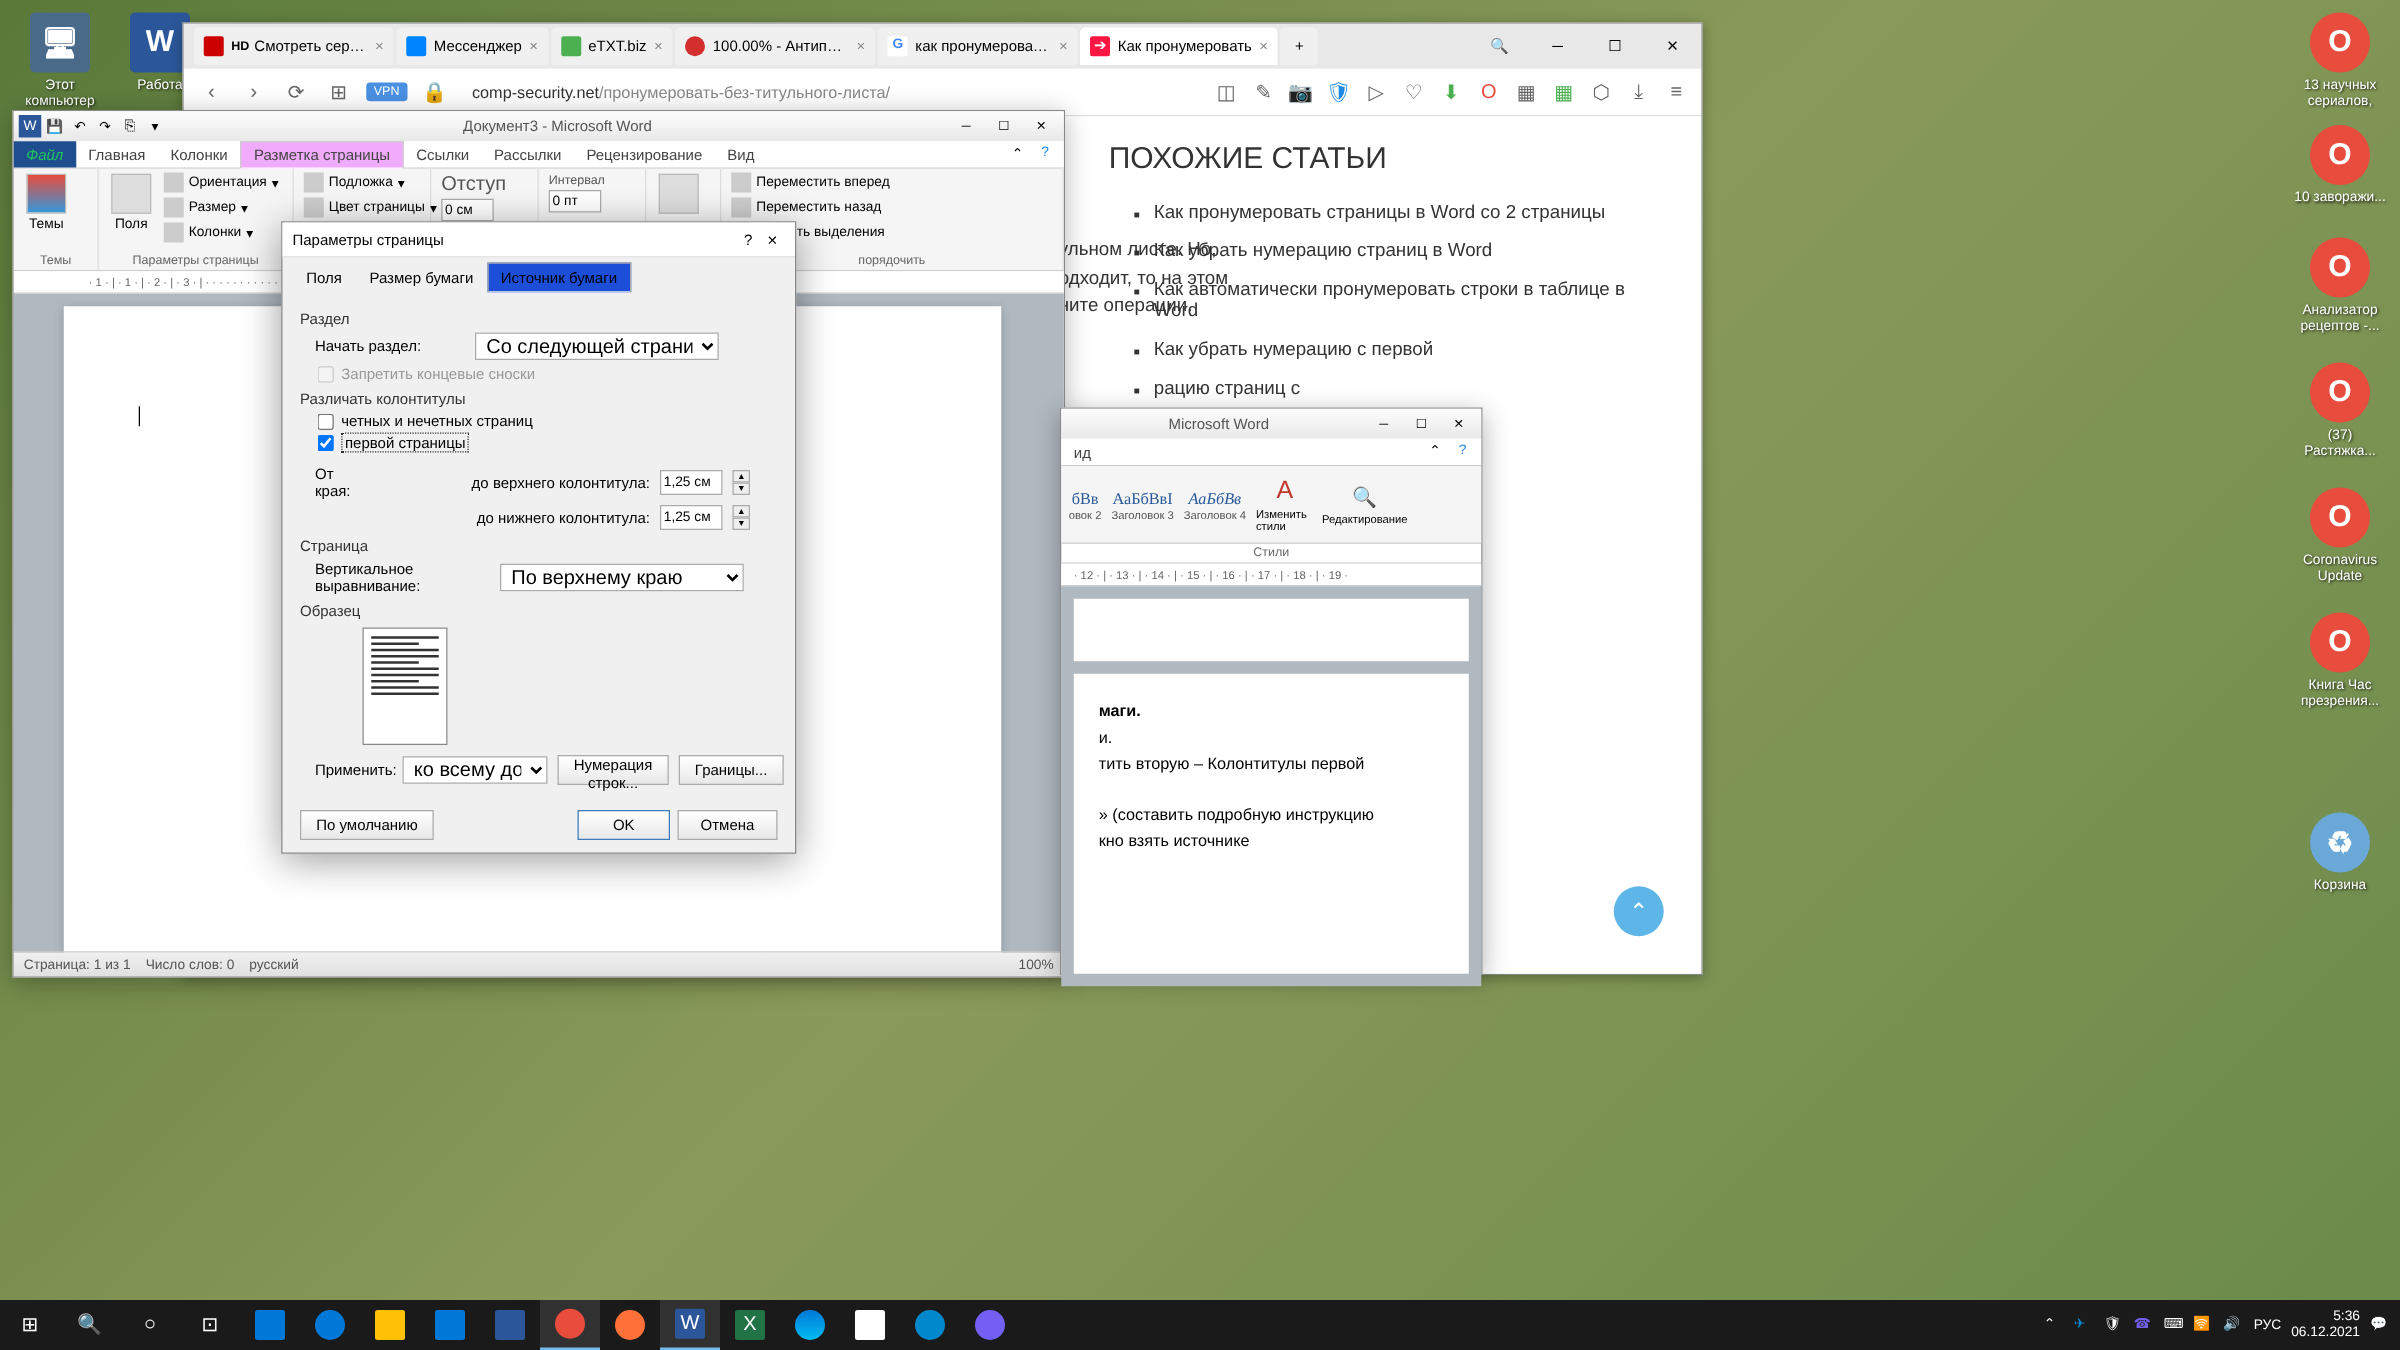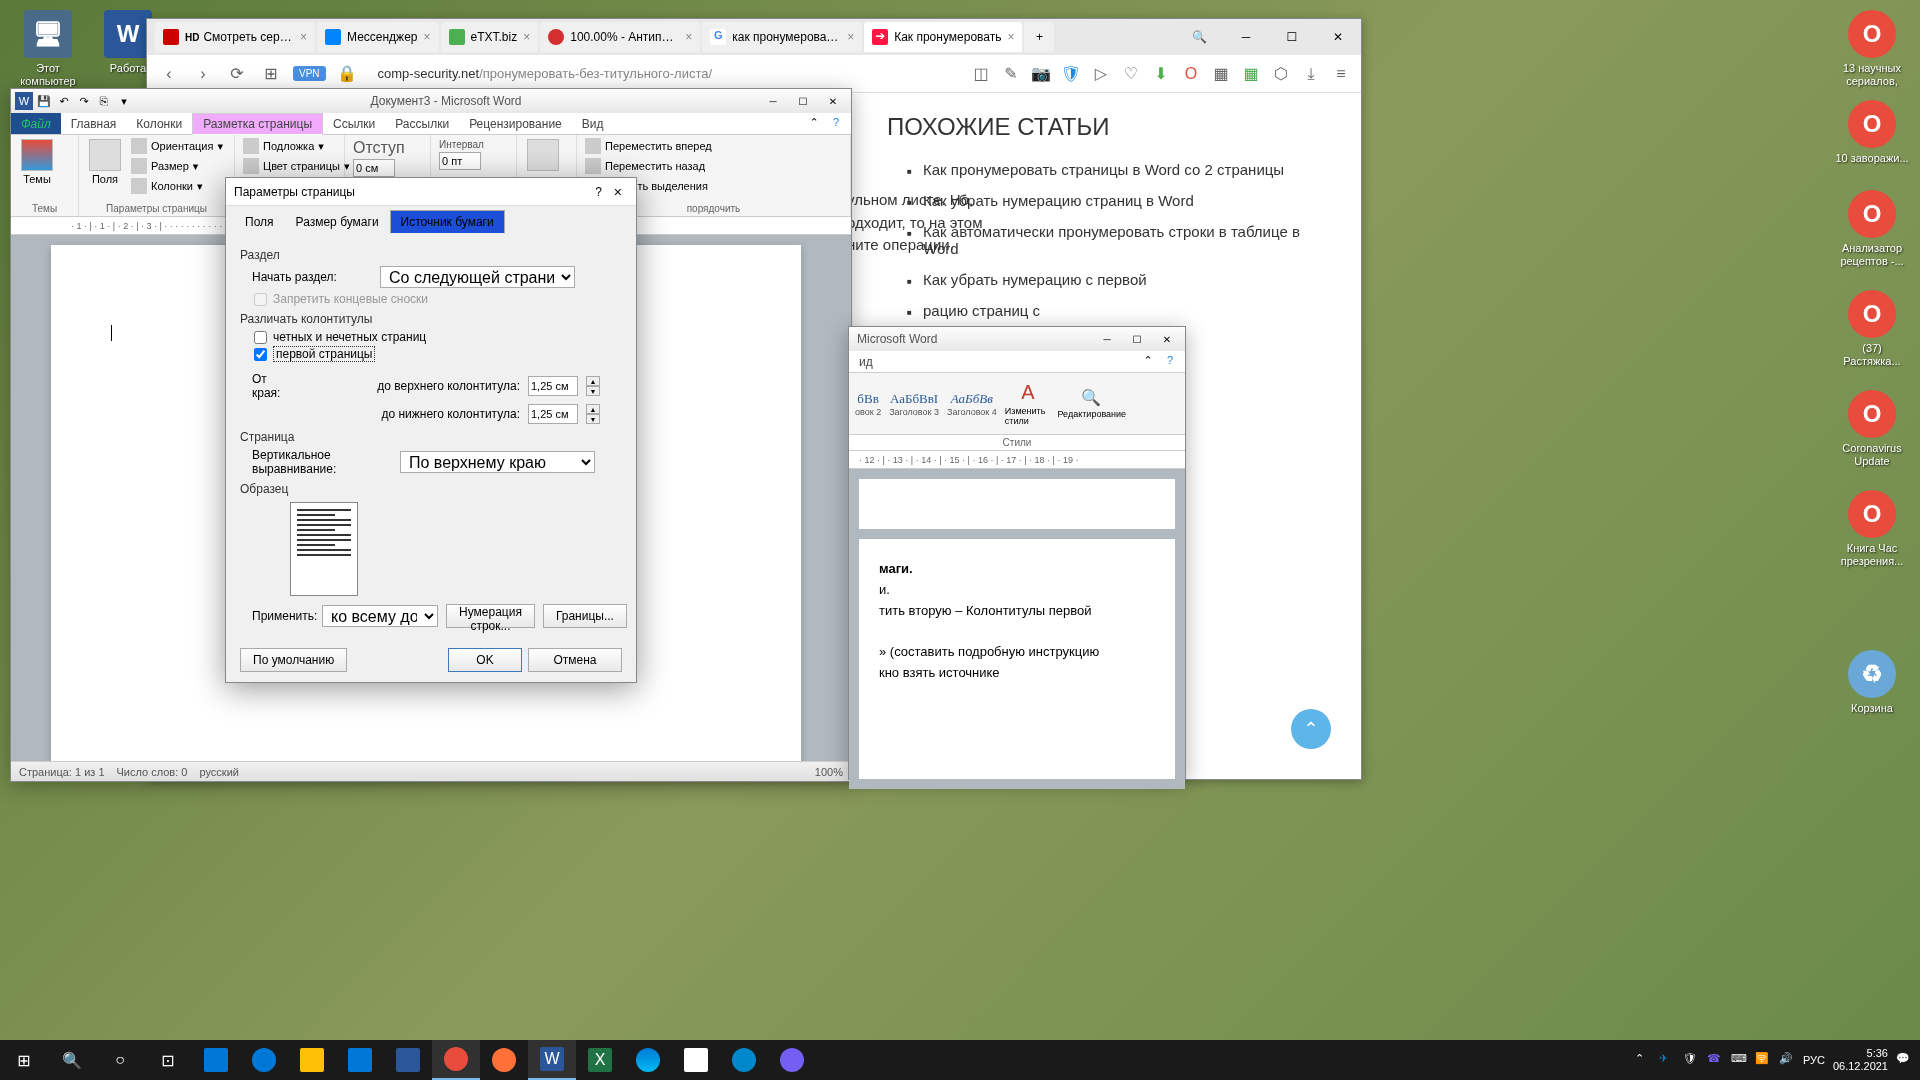--- a/index.html
+++ b/index.html
@@ -423,27 +423,27 @@
       <label style="width:62px">Применить:</label>
       <select class="form-select" style="max-width:116px"><option>ко всему документу</option></select>
       <button class="dialog-btn">Нумерация строк...</button>
       <button class="dialog-btn">Границы...</button>
     </div>
   </div>
   <div class="dialog-footer">
     <button class="dialog-btn">По умолчанию</button>
     <div style="flex:1"></div>
     <button class="dialog-btn primary" style="width:74px">OK</button>
-    <button class="dialog-btn" style="width:94px">Отмена</button>
+    <button class="dialog-btn" style="width:80px">Отмена</button>
   </div>
 </div>
 
 <div class="word-window2">
   <div class="word-titlebar">
-    <div class="word-title" style="text-align:left;padding-left:4px">Microsoft Word</div>
+    <div class="word-title" style="text-align:center;padding-left:4px">Microsoft Word</div>
     <div class="word-win-controls">
       <div class="word-win-btn">─</div>
       <div class="word-win-btn">☐</div>
       <div class="word-win-btn">✕</div>
     </div>
   </div>
   <div class="ribbon-tabs">
       <div class="ribbon-tab">ид</div>
       <div style="margin-left:auto;display:flex;gap:4px;padding-right:6px">
         <div class="qat-btn">⌃</div>

